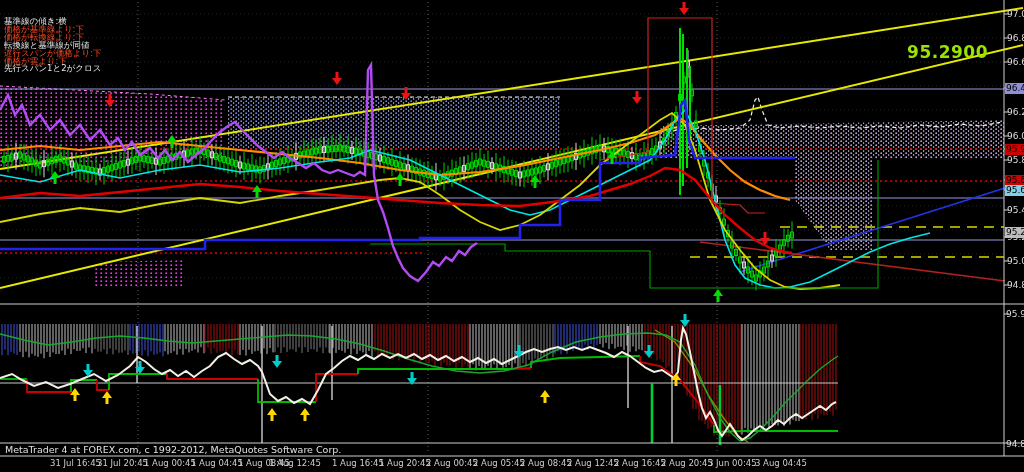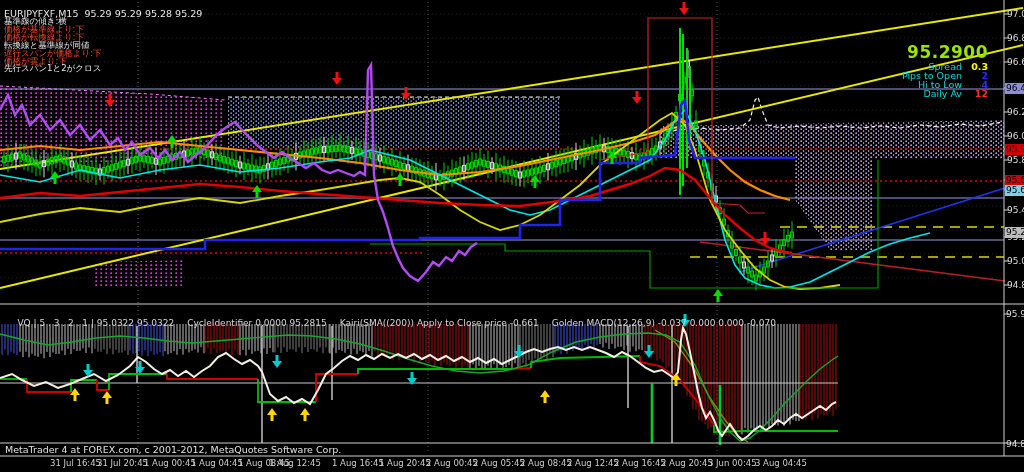--- a/index.html
+++ b/index.html
@@ -874,32 +874,25 @@
         <line x1="1004" y1="261" x2="1009" y2="261" stroke="#cfcfcf" stroke-width="1"></line>
         <line x1="1004" y1="285" x2="1009" y2="285" stroke="#cfcfcf" stroke-width="1"></line>
         <line x1="1004" y1="88" x2="1009" y2="88" stroke="#cfcfcf" stroke-width="1"></line>
         <line x1="1004" y1="149" x2="1009" y2="149" stroke="#cfcfcf" stroke-width="1"></line>
         <line x1="1004" y1="180" x2="1009" y2="180" stroke="#cfcfcf" stroke-width="1"></line>
         <line x1="1004" y1="190" x2="1009" y2="190" stroke="#cfcfcf" stroke-width="1"></line>
         <line x1="1004" y1="314" x2="1009" y2="314" stroke="#cfcfcf" stroke-width="1"></line>
       </g>
   </svg>
 
-  <div id="symbol-line" class="ovl">EURJPYFXF,M15  95.29 95.29 95.28 95.29</div>
 
   <div id="ichimoku-block" class="ovl"><div style="color: rgb(232, 232, 232);">基準線の傾き:横</div><div style="color: rgb(255, 74, 34);">価格が基準線より:下</div><div style="color: rgb(255, 74, 34);">価格が転換線より:下</div><div style="color: rgb(232, 232, 232);">転換線と基準線が同値</div><div style="color: rgb(255, 74, 34);">遅行スパンが価格より:下</div><div style="color: rgb(255, 74, 34);">価格が雲より:下</div><div style="color: rgb(232, 232, 232);">先行スパン1と2がクロス</div></div>
 
   <div id="quote-panel" class="ovl">
     <div id="quote-price" style="color: rgb(155, 227, 0);">95.2900</div>
-    <div id="quote-rows">
-        <div class="qrow"><span class="ql" style="color: rgb(0, 217, 217);">Spread</span><span class="qv" style="color: rgb(255, 255, 0);">0.3</span></div>
-        <div class="qrow"><span class="ql" style="color: rgb(0, 217, 217);">Pips to Open</span><span class="qv" style="color: rgb(42, 42, 255);">2</span></div>
-        <div class="qrow"><span class="ql" style="color: rgb(0, 217, 217);">Hi to Low</span><span class="qv" style="color: rgb(42, 42, 255);">4</span></div>
-        <div class="qrow"><span class="ql" style="color: rgb(0, 217, 217);">Daily Av</span><span class="qv" style="color: rgb(255, 42, 42);">12</span></div>
-      </div>
   </div>
 
   <div id="price-axis">
       <div class="axlbl" style="top: 9px;">97.05</div>
       <div class="axlbl" style="top: 33px;">96.85</div>
       <div class="axlbl" style="top: 57px;">96.65</div>
       <div class="axlbl" style="top: 107px;">96.25</div>
       <div class="axlbl" style="top: 131px;">96.05</div>
       <div class="axlbl" style="top: 155px;">95.85</div>
       <div class="axlbl" style="top: 205px;">95.45</div>
@@ -927,18 +920,15 @@
       <div class="tlbl" style="left: 426px; top: 458px;">2 Aug 00:45</div>
       <div class="tlbl" style="left: 473px; top: 458px;">2 Aug 05:45</div>
       <div class="tlbl" style="left: 520px; top: 458px;">2 Aug 08:45</div>
       <div class="tlbl" style="left: 567px; top: 458px;">2 Aug 12:45</div>
       <div class="tlbl" style="left: 614px; top: 458px;">2 Aug 16:45</div>
       <div class="tlbl" style="left: 661px; top: 458px;">2 Aug 20:45</div>
       <div class="tlbl" style="left: 708px; top: 458px;">3 Jun 00:45</div>
       <div class="tlbl" style="left: 755px; top: 458px;">3 Aug 04:45</div>
     </div>
 
-  <div id="indicator-header" class="ovl">
-    <span>VQ | 5 . 3 . 2 . 1 | 95.0322 95.0322</span><span>CycleIdentifier 0.0000 95.2815</span><span>Kairi(SMA((200)) Apply to Close price -0.661</span><span>Golden MACD(12,26,9) -0.037 0.000 0.000 -0.070</span>
-  </div>
 
-  <div id="copyright" class="ovl">MetaTrader 4 at FOREX.com, c 2001-2012, MetaQuotes Software Corp.</div>
+  <div id="copyright" class="ovl">MetaTrader 4 at FOREX.com, c 1992-2012, MetaQuotes Software Corp.</div>
 </div>
 
 </body></html>

